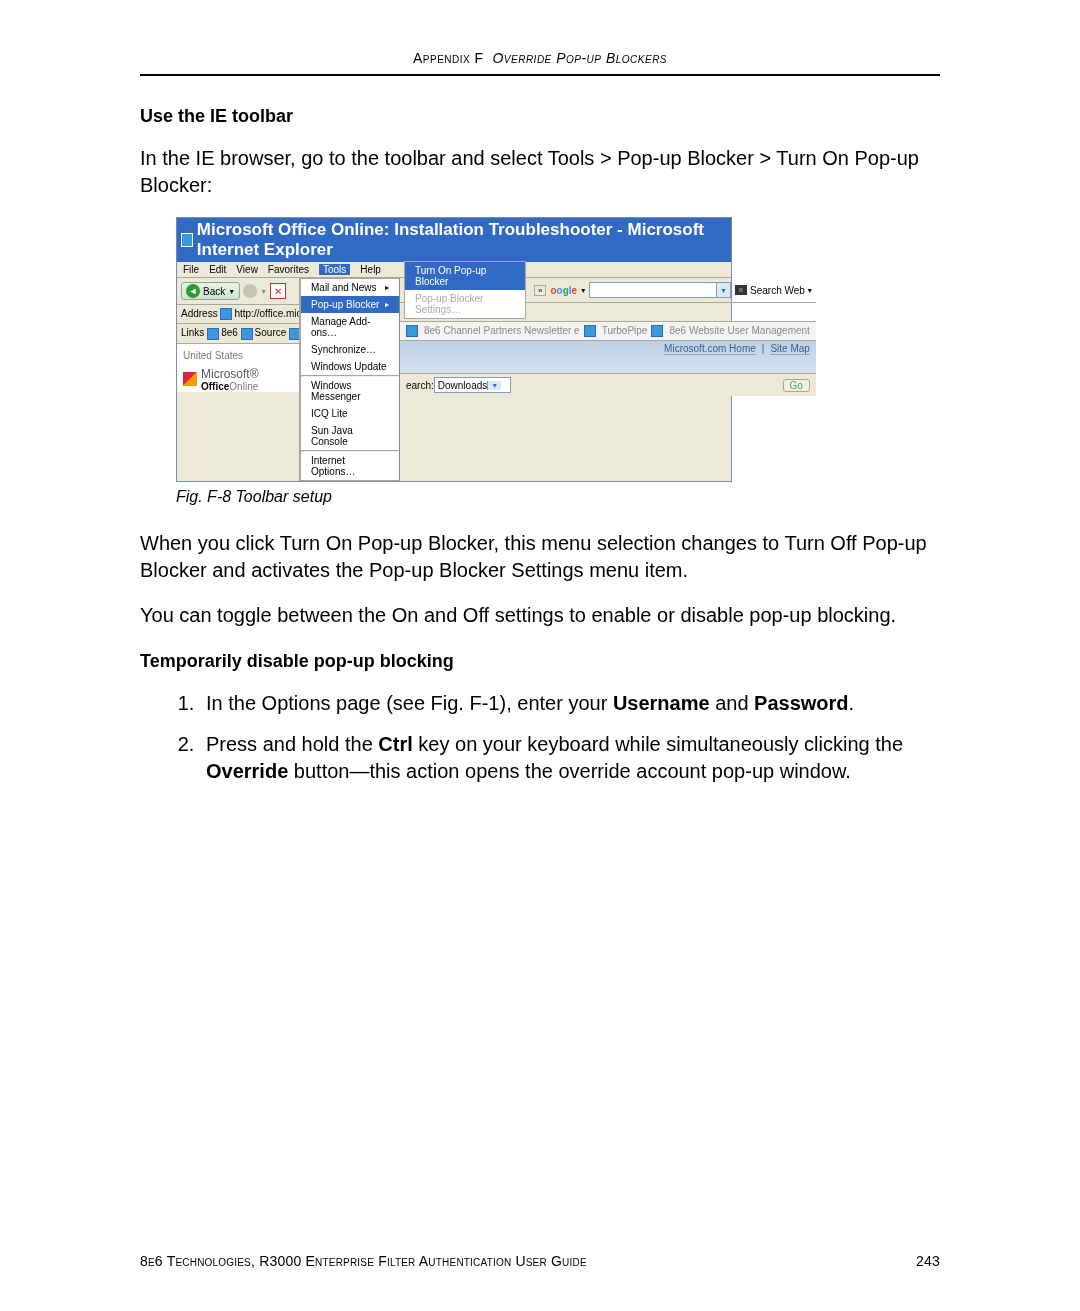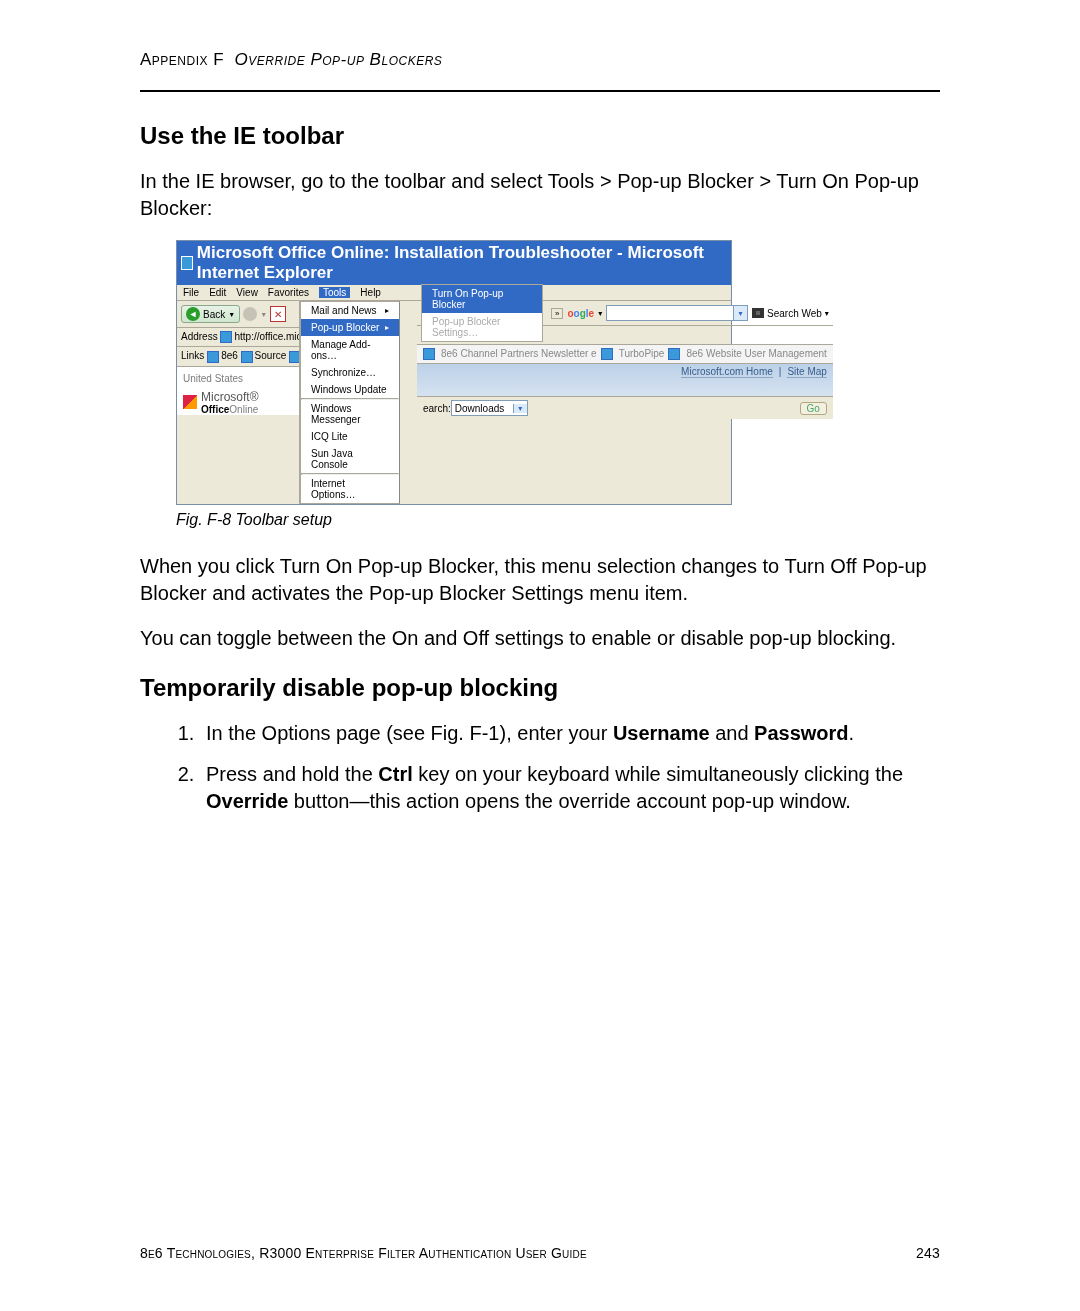--- a/index.html
+++ b/index.html
@@ -10,36 +10,36 @@
     color: #000;
   }
   .page {
     width: 1080px;
     height: 1311px;
     position: relative;
     box-sizing: border-box;
     padding: 50px 140px 0 140px;
   }
   .running-header {
-    text-align: left;
-    font-size: 17px;
+    text-align: center;
+    font-size: 14px;
     letter-spacing: 0.5px;
-    margin-bottom: 20px;
+    margin-bottom: 8px;
     font-variant: small-caps;
   }
   .running-header .ital {
     font-style: italic;
   }
   .hr-top {
     border: 0;
     border-top: 2px solid #000;
     margin: 0 0 30px 0;
   }
   h2.section {
-    font-size: 24px;
+    font-size: 18px;
     font-weight: bold;
     margin: 0 0 18px 0;
   }
   .indent {
     margin-left: 36px;
   }
   p.body {
     font-size: 20px;
     line-height: 1.35;
     margin: 0 0 18px 0;
@@ -57,21 +57,21 @@
     line-height: 1.35;
     padding-left: 60px;
     margin: 0;
   }
   ol.steps li {
     margin-bottom: 14px;
     padding-left: 6px;
   }
   .footer {
     position: absolute;
-    bottom: 50px;
+    bottom: 42px;
     left: 140px;
     right: 140px;
   }
   .footer-line {
     display: flex;
     justify-content: space-between;
     font-size: 14px;
     letter-spacing: 0.2px;
     font-variant: small-caps;
   }
@@ -152,35 +152,35 @@
   .dropdown {
     background:#fff; border:1px solid #aca899;
   }
   .dd-item { padding:3px 10px; display:flex; justify-content:space-between; align-items:center;}
   .dd-item.sel { background:#316ac5; color:#fff;}
   .dd-sep { border-top:1px solid #aca899; margin:0;}
   .chev { font-size:8px;}
   .tools-menu { width:98px; border-right:1px solid #888;}
   .sub-menu { width:120px;}
   .menus-row { display:flex;}
-  .filler { flex:1;padding-left:17px;}
+  .filler { flex:1;}
   .right-toolbar-row { display:flex; align-items:center; gap:4px; padding:4px; border-bottom:1px solid #aca899;}
   .google { font-weight:bold;}
   .google .b{color:#4285f4}.google .r{color:#ea4335}.google .g{color:#34a853}
   .combo { flex:1; background:#fff;border:1px solid #7f9db9;height:14px;display:flex;justify-content:flex-end;}
   .combo .arr{width:13px;background:#dbeaf9;border-left:1px solid #7f9db9;display:flex;align-items:center;justify-content:center;font-size:8px;color:#316ac5;}
   .search-web { display:flex;align-items:center;gap:3px;}
   .binoc{width:12px;height:10px;display:inline-block;background:radial-gradient(circle,#666 30%,#333 31%);}
   .grey-row { padding:3px 6px; color:#888; display:flex;align-items:flex-start;gap:4px; overflow:hidden; white-space:nowrap;}
   .links-row { background:#f4f4f4;border-bottom:1px solid #aca899;}
   .blue-strip { background:linear-gradient(#bcd1e8,#d6e2f0); height:28px; display:flex;justify-content:flex-end;align-items:flex-start;padding:2px 6px;gap:6px; font-size:10px; color:#355c8c;}
   .blue-strip span{border-bottom:1px solid rgba(53,92,140,.4);}
   .bottom-bar { background:#ece9d8;border-top:1px solid #aca899; padding:3px 6px; display:flex;align-items:center;gap:0;}
   .go-btn { margin-left:auto; background:#f4efe0;border:1px solid #b0a97e;border-radius:3px;padding:0 6px;color:#4a6;}
-  .mini-combo { background:#fff;border:1px solid #7f9db9;height:14px;width:72px;display:flex;justify-content:space-between;align-items:center;padding-left:3px;}
+  .mini-combo { background:#fff;border:1px solid #7f9db9;height:14px;width:72px;display:flex;align-items:center;padding-left:3px;}
   .mini-combo .arr{width:13px;background:#dbeaf9;border-left:1px solid #7f9db9;display:flex;align-items:center;justify-content:center;font-size:8px;color:#316ac5;}
   .toprt-arrows{background:#ece9d8;border:1px solid #aca899;font-size:8px;padding:0 3px;margin-left:4px;}
 </style>
 </head>
 <body>
 
 <div class="page">
   <div class="running-header">
     <span>Appendix F</span>&nbsp;&nbsp;<span class="ital">Override Pop-up Blockers</span>
   </div>

